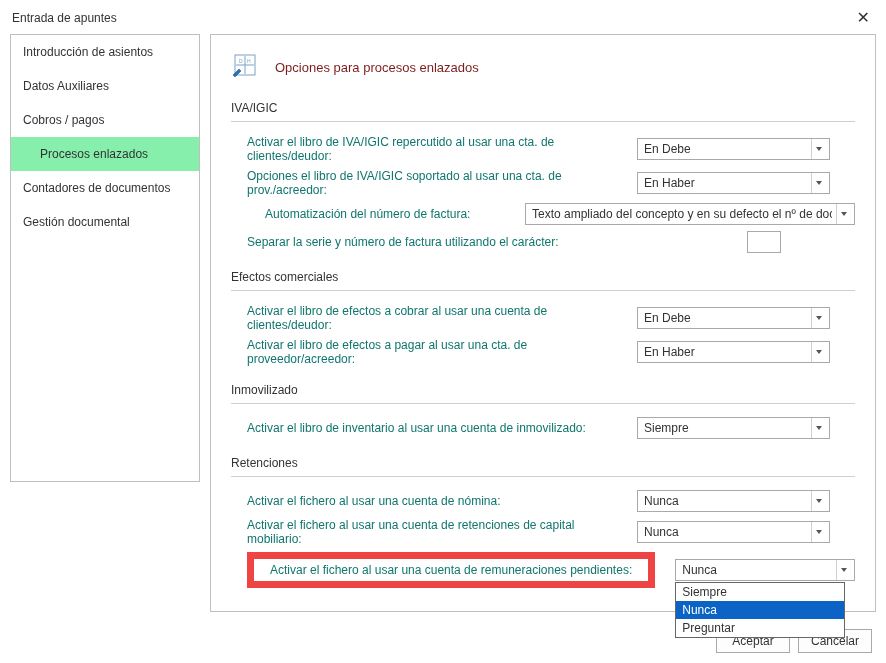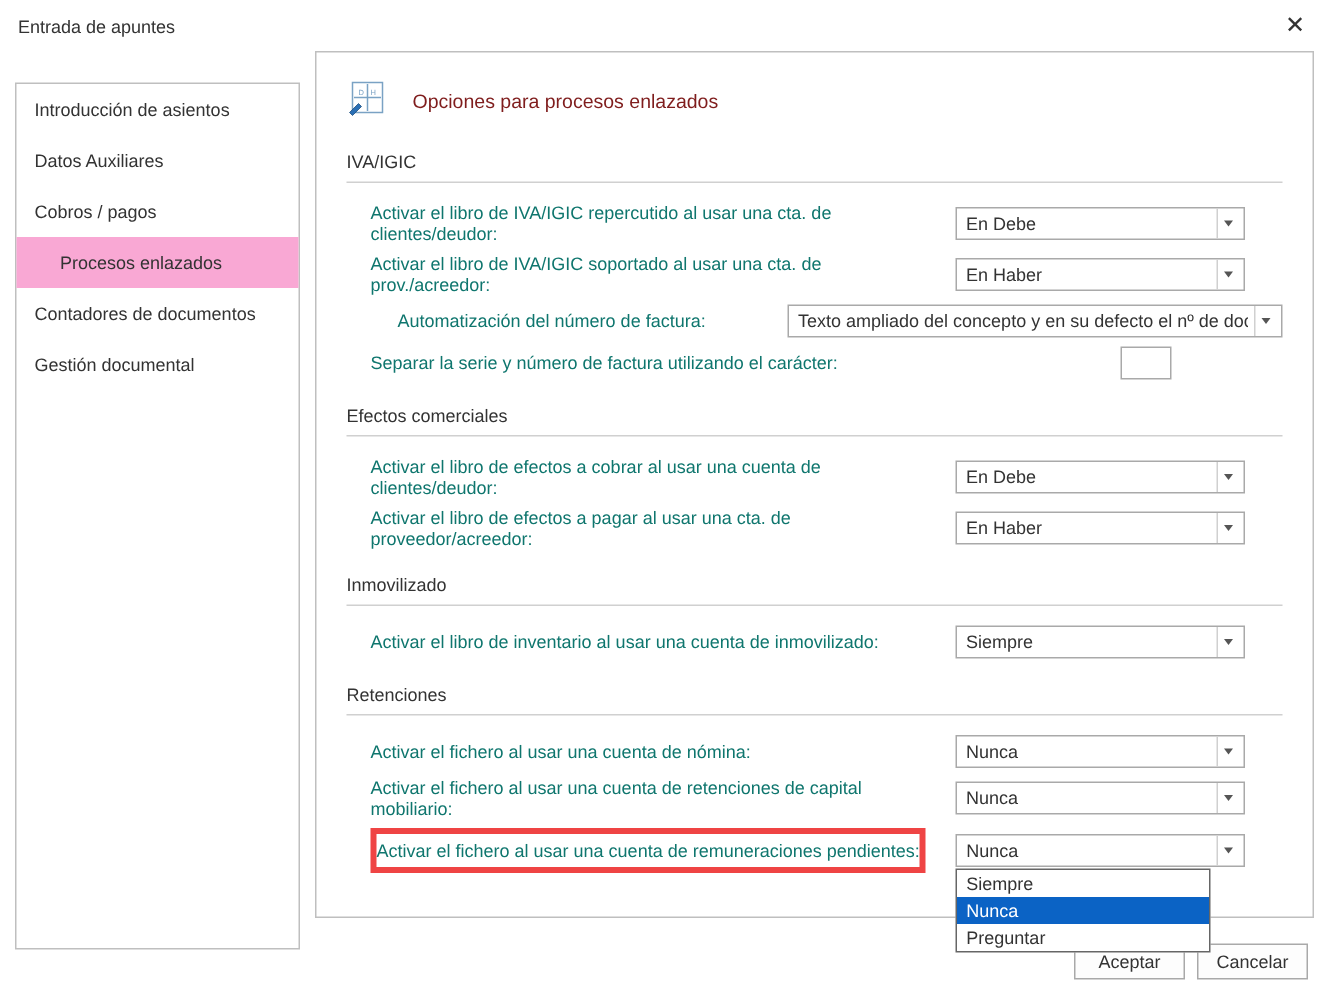--- a/index.html
+++ b/index.html
@@ -30,31 +30,30 @@
   }
   .body {
     display: flex;
     gap: 10px;
     padding: 0 10px;
   }
   .sidebar {
     width: 238px;
     border: 1px solid #bfbfbf;
     background: #fff;
-    height: 578px;
-    margin-top: 21px;
+    height: 448px;
   }
   .sidebar-item {
     padding: 10px 12px;
     cursor: pointer;
     font-size: 12px;
     color: #333;
   }
   .sidebar-item.active {
-    background: #f9a8d4;
+    background: #86efac;
     padding-left: 29px;
   }
   .content {
     flex: 1;
     border: 1px solid #bfbfbf;
     height: 578px;
     padding: 18px 20px 10px 20px;
     position: relative;
     overflow: visible;
   }
@@ -90,22 +89,22 @@
     min-height: 26px;
   }
   .row-label {
     flex: 0 0 390px;
     font-size: 12px;
     color: #0f766e;
     padding-right: 8px;
   }
   .row-label.short { flex: 0 0 260px; margin-left: 18px; }
   .row-label.highlight {
-    border: 4px solid #ef4444;
-    padding: 4px 0;
+    border: 7px solid #ef4444;
+    padding: 4px 16px;
     flex: 0 0 auto;
     margin-right: 20px;
   }
   .combo {
     width: 193px;
     height: 22px;
     border: 1px solid #a9a9a9;
     background: #fff;
     display: flex;
     align-items: center;
@@ -209,21 +208,21 @@
       <div class="row">
         <div class="row-label">Activar el libro de IVA/IGIC repercutido al usar una cta. de clientes/deudor:</div>
         <div class="combo">
           <span>En Debe</span>
           <span class="arrow-box">
               <span class="caret"></span>
             </span>
         </div>
       </div>
       <div class="row">
-        <div class="row-label">Activar el libro de IVA/IGIC soportado al usar una cta. de prov./acreedor:</div>
+        <div class="row-label">Opciones el libro de IVA/IGIC soportado al usar una cta. de prov./acreedor:</div>
         <div class="combo">
           <span>En Haber</span>
           <span class="arrow-box">
               <span class="caret"></span>
             </span>
         </div>
       </div>
       <div class="row">
         <div class="row-label short">Automatización del número de factura:</div>
         <div class="combo wide">

